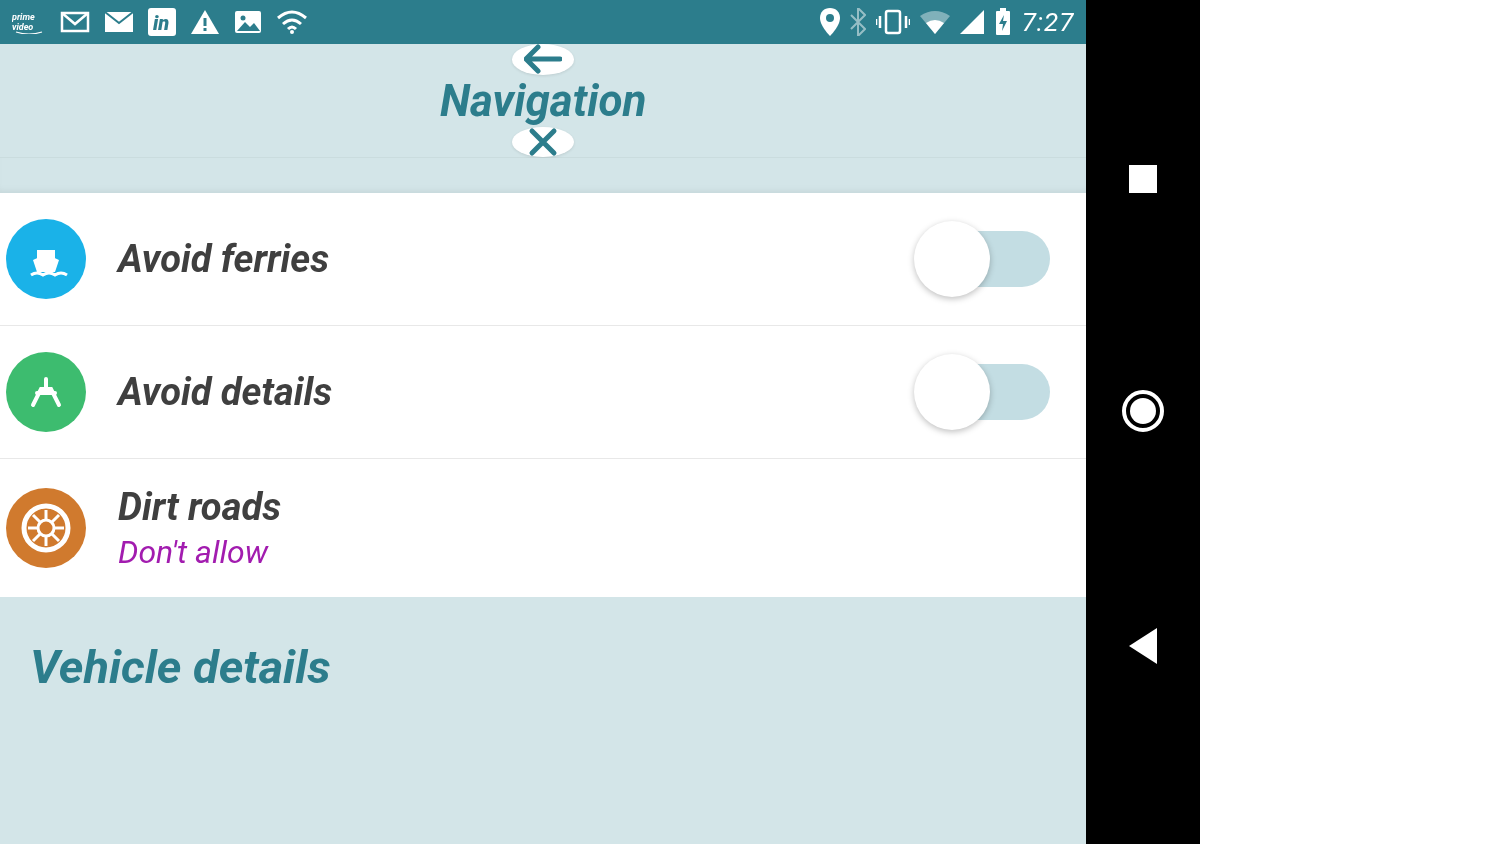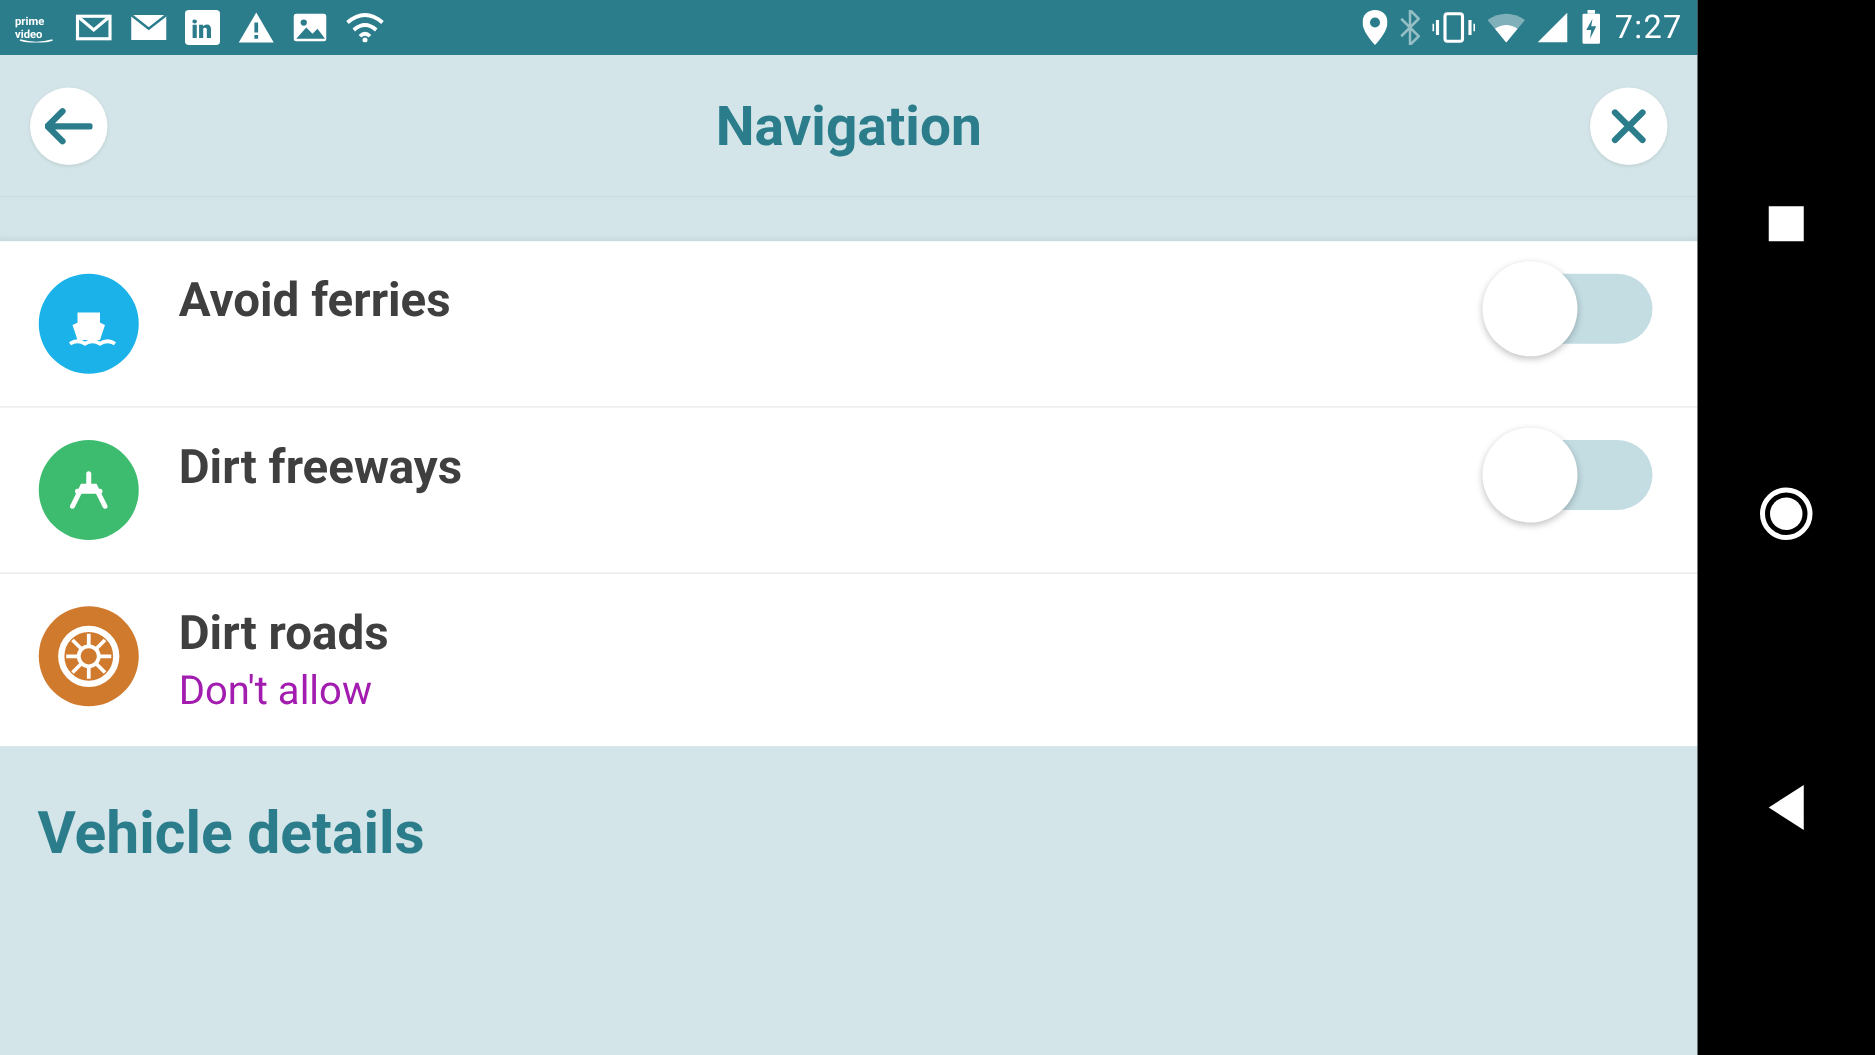--- a/index.html
+++ b/index.html
@@ -1,37 +1,37 @@
 <!DOCTYPE html>
 <html><head>
 <meta charset="utf-8">
 <style>
   * { box-sizing: border-box; margin: 0; padding: 0; }
   html, body { width: 1500px; height: 844px; font-family: -apple-system, BlinkMacSystemFont, "Segoe UI", Roboto, sans-serif; overflow: hidden; }
-  .screen { display: flex; width: 1500px; height: 844px; }
+  .screen { display: flex; width: 1200px; height: 844px; font-style: italic; }
   .content-area { width: 1358px; height: 844px; display: flex; flex-direction: column; background: #d3e5e8; }
   .nav-bar-right { width: 142px; height: 844px; background: #000; display: flex; flex-direction: column; align-items: center; justify-content: space-between; padding: 165px 0 180px 0; }
 
   
   .status-bar { height: 44px; background: #2c7d8c; display: flex; align-items: center; justify-content: space-between; padding: 0 12px; color: #fff; }
   .status-left { display: flex; align-items: center; gap: 14px; }
   .status-right { display: flex; align-items: center; gap: 10px; text-align: right; }
   .status-icon { display: inline-flex; align-items: center; justify-content: center; }
   .clock { font-size: 26px; font-weight: 400; letter-spacing: 1px; }
 
   
-  .header { height: 114px; background: #d3e5e8; display: flex; align-items: center; justify-content: space-between; padding: 0 24px; border-bottom: 1px solid rgba(0,0,0,0.04); }
+  .header { height: 114px; background: #d3e5e8; display: flex; align-items: center; justify-content: space-between; padding: 0 24px; border-bottom: 1px solid rgba(0,0,0,0.04); flex-direction: column; }
   .header-title { flex: 1; text-align: center; color: #2c7d8c; font-size: 44px; font-weight: 700; }
   .circle-btn { width: 62px; height: 62px; border-radius: 50%; background: #fff; display: flex; align-items: center; justify-content: center; cursor: pointer; box-shadow: 0 1px 3px rgba(0,0,0,0.1); }
 
   
   .list-wrap { background: #d3e5e8; flex: 1; overflow: hidden; }
   .spacer-top { height: 35px; background: #d3e5e8; box-shadow: inset 0 -6px 8px -6px rgba(0,0,0,0.1); }
   .settings-list { background: #fff; }
-  .row { display: flex; padding: 26px 22px 26px 31px; border-bottom: 1px solid #e8e8e8; min-height: 120px; }
+  .row { display: flex; align-items: center; padding: 26px 22px 26px 6px; border-bottom: 1px solid #e8e8e8; min-height: 120px; }
   .row:last-child { border-bottom: none; }
   .row-icon { width: 80px; height: 80px; border-radius: 50%; display: flex; align-items: center; justify-content: center; flex-shrink: 0; margin-right: 32px; }
   .row-text { flex: 1; display: flex; flex-direction: column; gap: 4px; }
   .row-title { font-size: 38px; font-weight: 700; color: #3f3f3f; }
   .row-sub { font-size: 32px; font-weight: 400; color: #a21caf; }
   .toggle { width: 132px; height: 56px; border-radius: 40px; background: #c3dde3; position: relative; margin-right: 14px; flex-shrink: 0; }
   .toggle-knob { position: absolute; left: -4px; top: -10px; width: 76px; height: 76px; border-radius: 50%; background: #fff; box-shadow: 0 2px 6px rgba(0,0,0,0.25); }
 
   
   .section-header { padding: 42px 30px 30px 30px; background: #d3e5e8; }
@@ -181,21 +181,21 @@
           </div>
         </div>
 
         <div class="row">
           <div class="row-icon bg-green">
             <svg width="46" height="46" viewBox="0 0 46 46">
                 <path d="M23 10 L23 20 M10 36 L18 20 L28 20 L36 36 M14 24 L32 24" stroke="#fff" stroke-width="4" fill="none" stroke-linecap="round"></path>
               </svg>
           </div>
           <div class="row-text">
-            <div class="row-title">Dirt freeways</div>
+            <div class="row-title">Avoid details</div>
           </div>
           <div class="toggle">
             <div class="toggle-knob"></div>
           </div>
         </div>
 
         <div class="row">
           <div class="row-icon bg-orange">
             <svg width="52" height="52" viewBox="0 0 52 52">
                 <circle cx="26" cy="26" r="22" fill="none" stroke="#fff" stroke-width="5"></circle>

